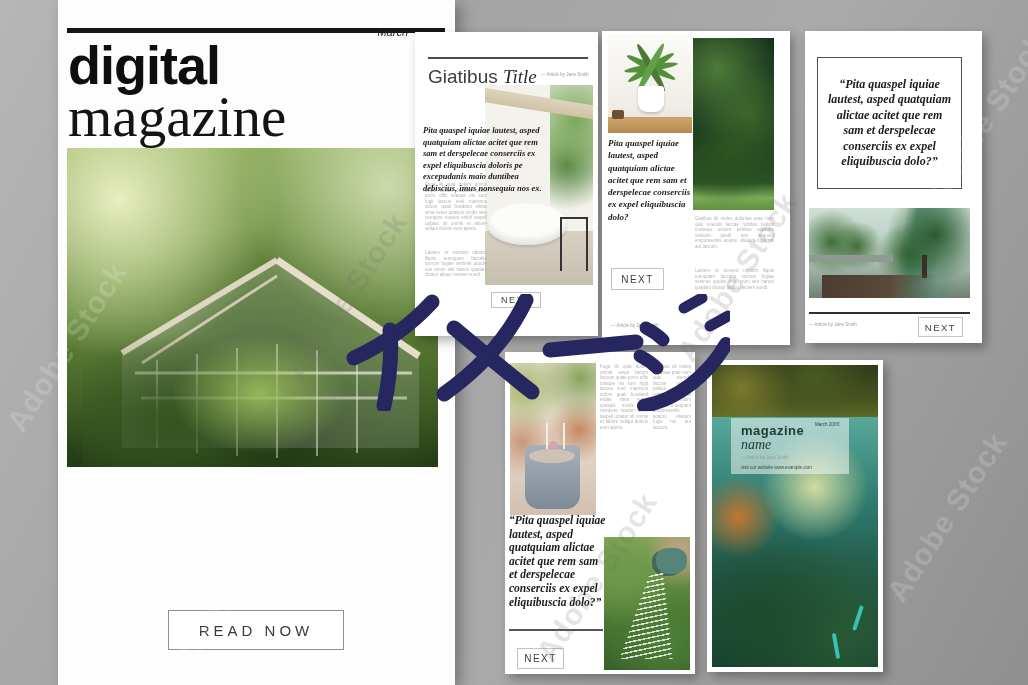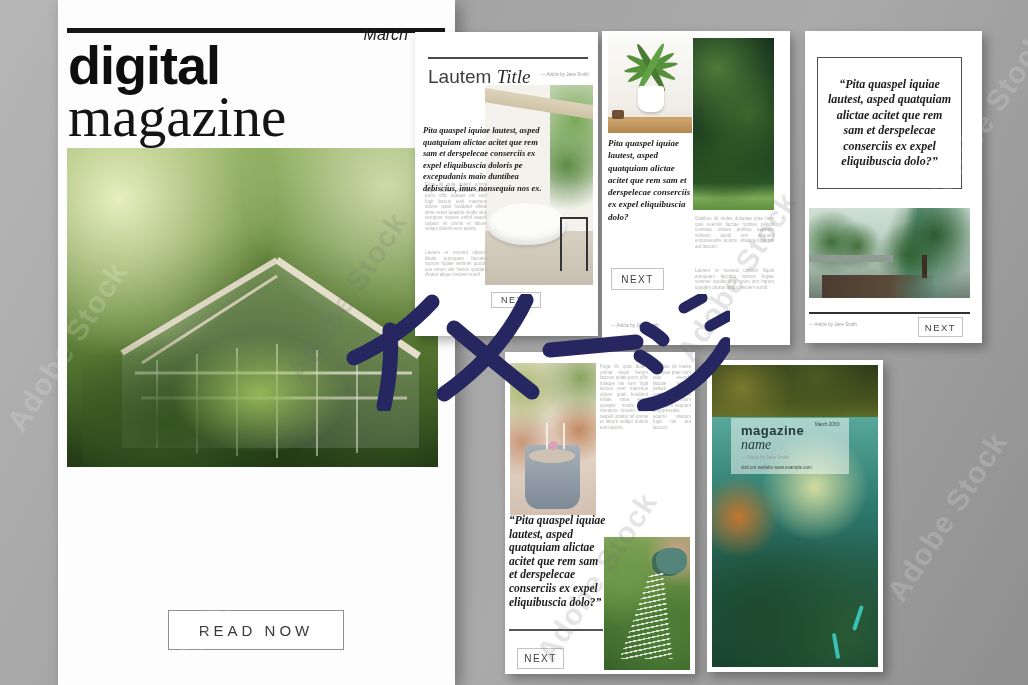--- a/index.html
+++ b/index.html
@@ -10,21 +10,21 @@
     font-family:"Liberation Sans",sans-serif;
   }
   
   .wm{ position:absolute; font-weight:700; font-size:30px; letter-spacing:1px;
        color:#ffffff; opacity:.16; transform:rotate(-57deg); white-space:nowrap; z-index:40; pointer-events:none;}
   .wm.dark{ color:#6f6f6f; opacity:.18; }
   
   .cover{ position:absolute; left:58px; top:0; width:397px; height:685px;
           background:#fdfdfd; box-shadow:6px 4px 14px rgba(0,0,0,.30); z-index:2; }
   .cover-bar{ position:absolute; left:9px; top:28px; width:378px; height:5px; background:#161616; }
-  .cover-issue{ position:absolute; right:47px; top:26px; font-size:16px; font-style:italic; color:#1d1d1d; }
+  .cover-issue{ position:absolute; right:47px; top:26px; font-size:11px; font-style:italic; color:#1d1d1d; }
   .cover-title-sans{ position:absolute; left:10px; top:38px; font-size:54px; line-height:1;
           font-weight:700; letter-spacing:-1px; color:#0e0e0e; }
   .cover-title-serif{ position:absolute; left:10px; top:88px; font-size:57px; line-height:1;
           font-weight:400; color:#141414; font-family:"Liberation Serif",serif; }
   .cover-photo{ position:absolute; left:9px; top:148px; width:371px; height:319px; overflow:hidden;
      background:
        radial-gradient(circle at 14% 16%, rgba(238,243,198,.95), rgba(238,243,198,0) 38%),
        radial-gradient(circle at 86% 12%, rgba(219,229,188,.85), rgba(219,229,188,0) 34%),
        radial-gradient(circle at 50% 92%, #203614, rgba(32,54,20,0) 62%),
        radial-gradient(circle at 72% 62%, #6f9440, rgba(111,148,64,0) 46%),
@@ -217,21 +217,21 @@
       <div class="cp-fg1"></div>
       <div class="cp-fg2"></div>
     </div>
 
     <button class="read-now">READ NOW</button>
   </section>
 
   <section class="card card1">
     <div class="c1-rule"></div>
     <div class="c1-head">
-      <span class="sans">Lautem</span>
+      <span class="sans">Giatibus</span>
       <span class="serif">Title</span>
     </div>
     <div class="micro-wrap c1-byline">
       <div class="micro by">— Article by Jane Smith</div>
     </div>
 
     <div class="bath">
       <div class="bp-green-r"></div>
       <div class="bp-awning"></div>
       <div class="bp-floor"></div>

